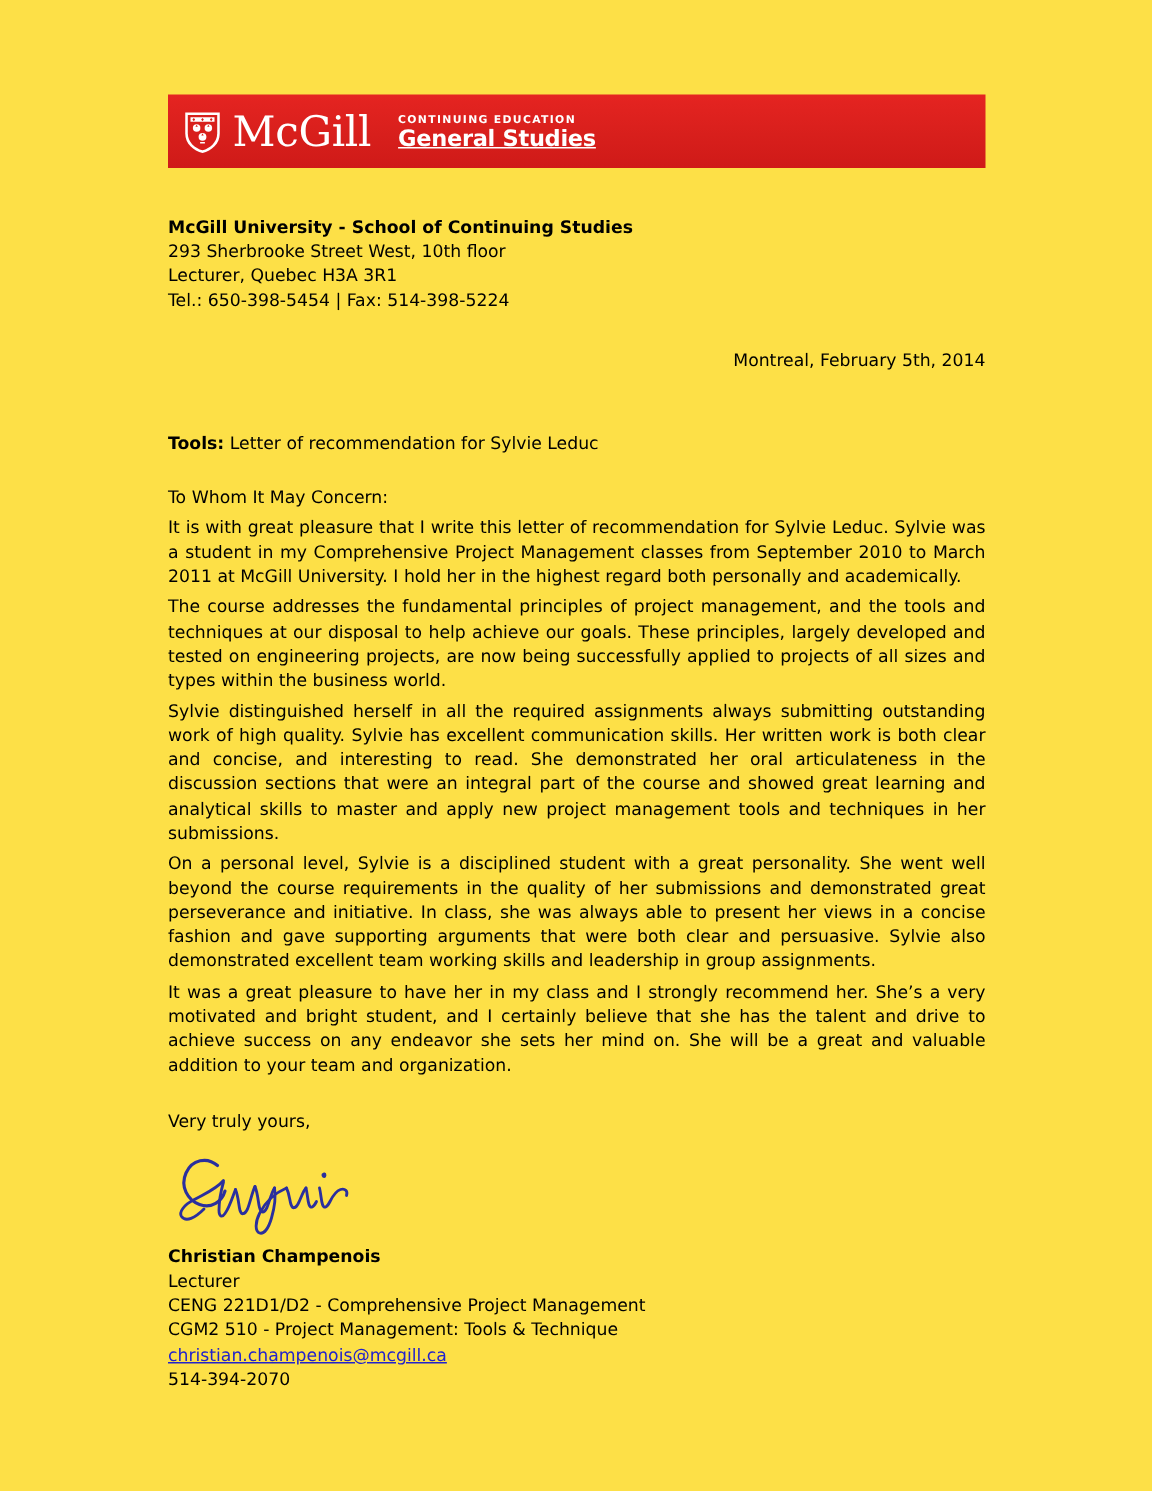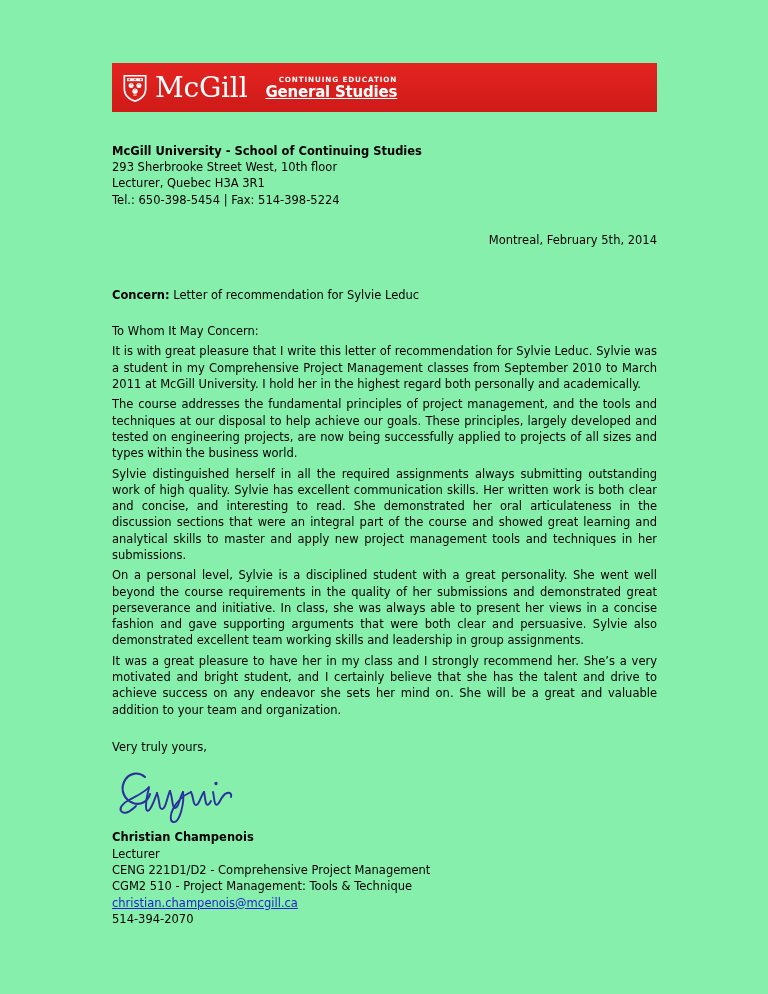--- a/index.html
+++ b/index.html
@@ -11,21 +11,21 @@
     width: 768px;
     height: 994px;
     font-family: "DejaVu Sans", sans-serif;
     color: #000000;
     overflow: hidden;
   }
   .page {
     position: relative;
     width: 768px;
     height: 994px;
-    background: #86efac;
+    background: #fde047;
   }
   .letter {
     position: absolute;
     left: 112px;
     top: 0;
     width: 545px;
   }
 
   
   .banner {
@@ -51,21 +51,20 @@
     color: #ffffff;
     letter-spacing: -0.2px;
     white-space: nowrap;
     margin-right: 18px;
   }
   .lockup {
     display: flex;
     flex-direction: column;
     justify-content: center;
     padding-top: 1px;
-    text-align: right;
   }
   .lockup-top {
     font-size: 7.2px;
     line-height: 9px;
     letter-spacing: 0.9px;
     color: #ffffff;
     font-weight: bold;
     white-space: nowrap;
   }
   .lockup-bottom {
@@ -176,21 +175,21 @@
     <div class="sender">
       <div class="name">McGill University - School of Continuing Studies</div>
       <div>293 Sherbrooke Street West, 10th floor</div>
       <div>Lecturer, Quebec H3A 3R1</div>
       <div>Tel.: 650-398-5454 | Fax: 514-398-5224</div>
     </div>
 
     <div class="date-line">Montreal, February 5th, 2014</div>
 
     <div class="object-line">
-      <span class="lbl">Concern:</span>
+      <span class="lbl">Tools:</span>
       <span>Letter of recommendation for Sylvie Leduc</span>
     </div>
 
     <div class="salutation">To Whom It May Concern:</div>
 
     <div class="para">It is with great pleasure that I write this letter of recommendation for Sylvie Leduc. Sylvie was a student in my Comprehensive Project Management classes from September 2010 to March 2011 at McGill University. I hold her in the highest regard both personally and academically.</div>
     <div class="para">The course addresses the fundamental principles of project management, and the tools and techniques at our disposal to help achieve our goals. These principles, largely developed and tested on engineering projects, are now being successfully applied to projects of all sizes and types within the business world.</div>
     <div class="para">Sylvie distinguished herself in all the required assignments always submitting outstanding work of high quality. Sylvie has excellent communication skills. Her written work is both clear and concise, and interesting to read. She demonstrated her oral articulateness in the discussion sections that were an integral part of the course and showed great learning and analytical skills to master and apply new project management tools and techniques in her submissions.</div>
     <div class="para">On a personal level, Sylvie is a disciplined student with a great personality. She went well beyond the course requirements in the quality of her submissions and demonstrated great perseverance and initiative. In class, she was always able to present her views in a concise fashion and gave supporting arguments that were both clear and persuasive. Sylvie also demonstrated excellent team working skills and leadership in group assignments.</div>
     <div class="para">It was a great pleasure to have her in my class and I strongly recommend her. She’s a very motivated and bright student, and I certainly believe that she has the talent and drive to achieve success on any endeavor she sets her mind on. She will be a great and valuable addition to your team and organization.</div>

